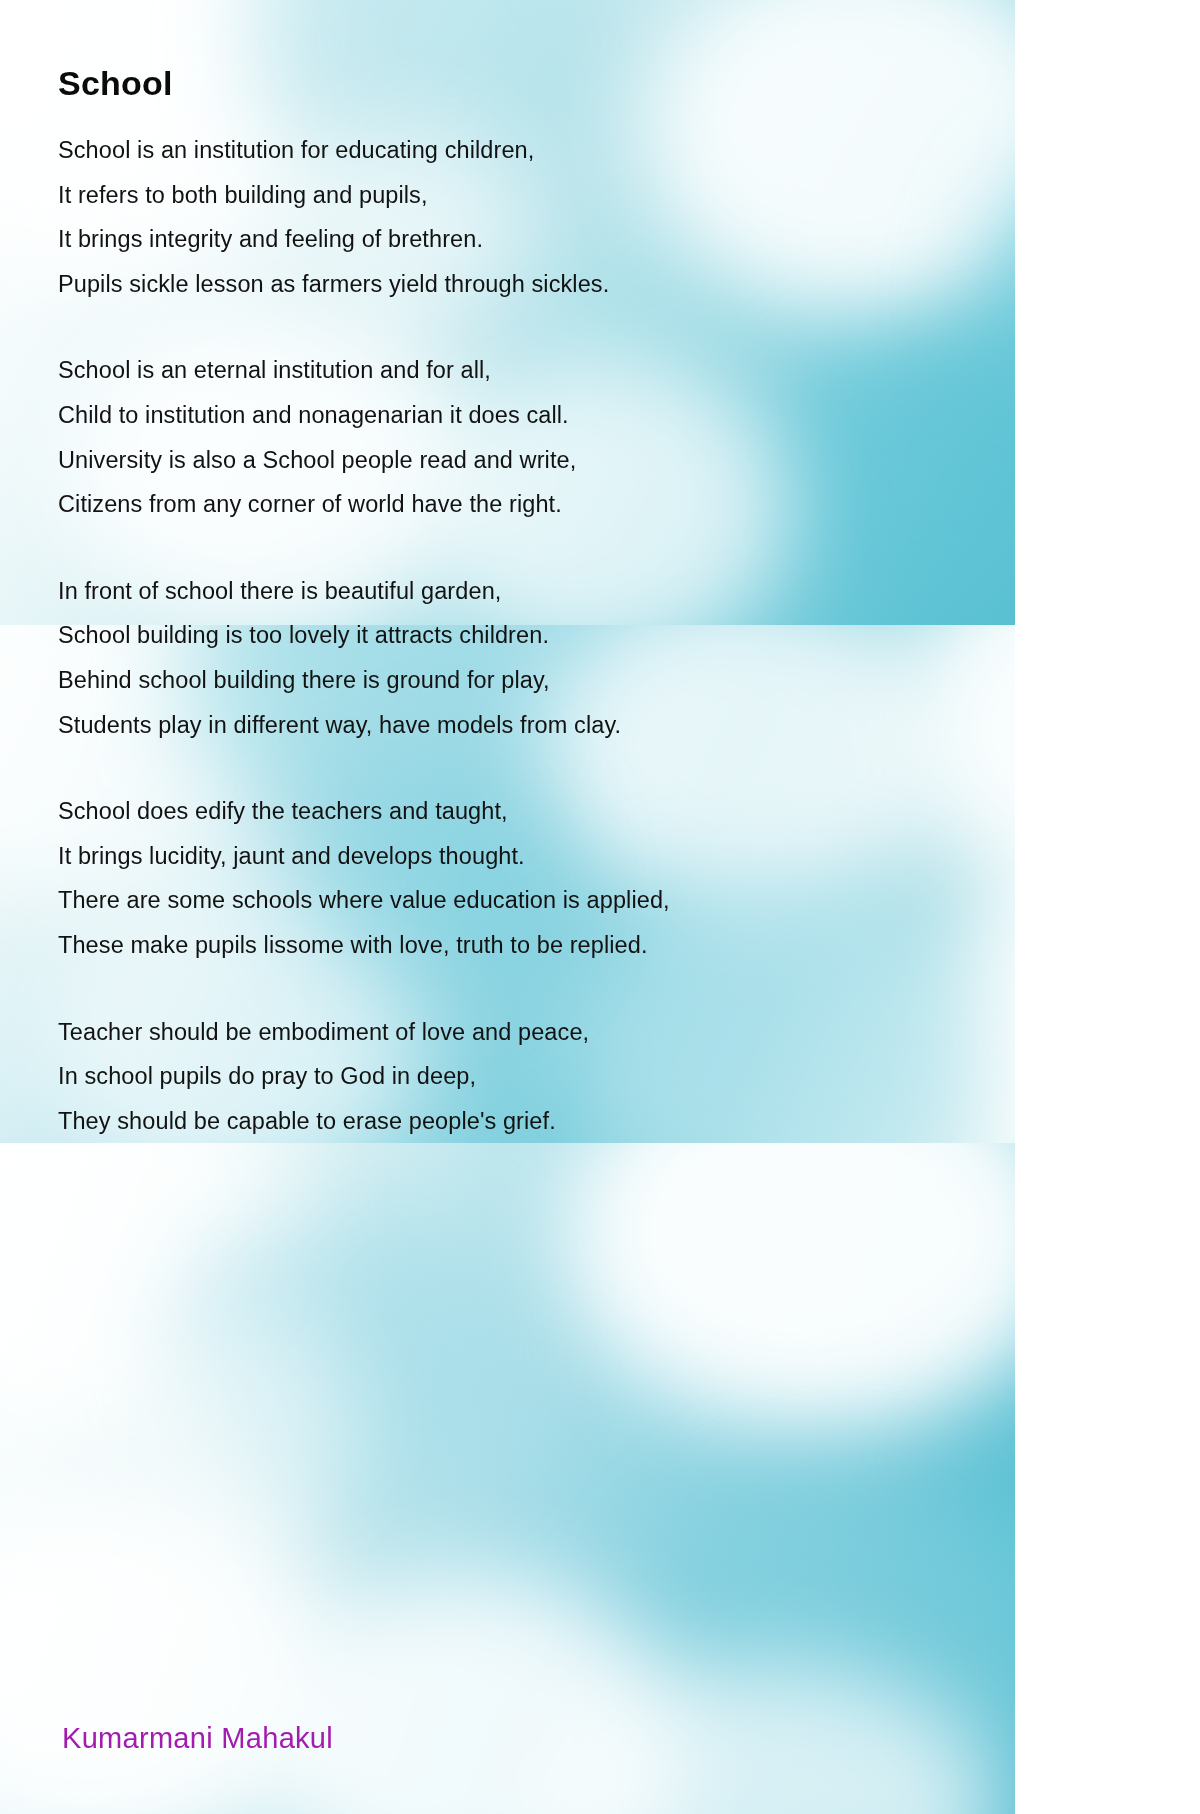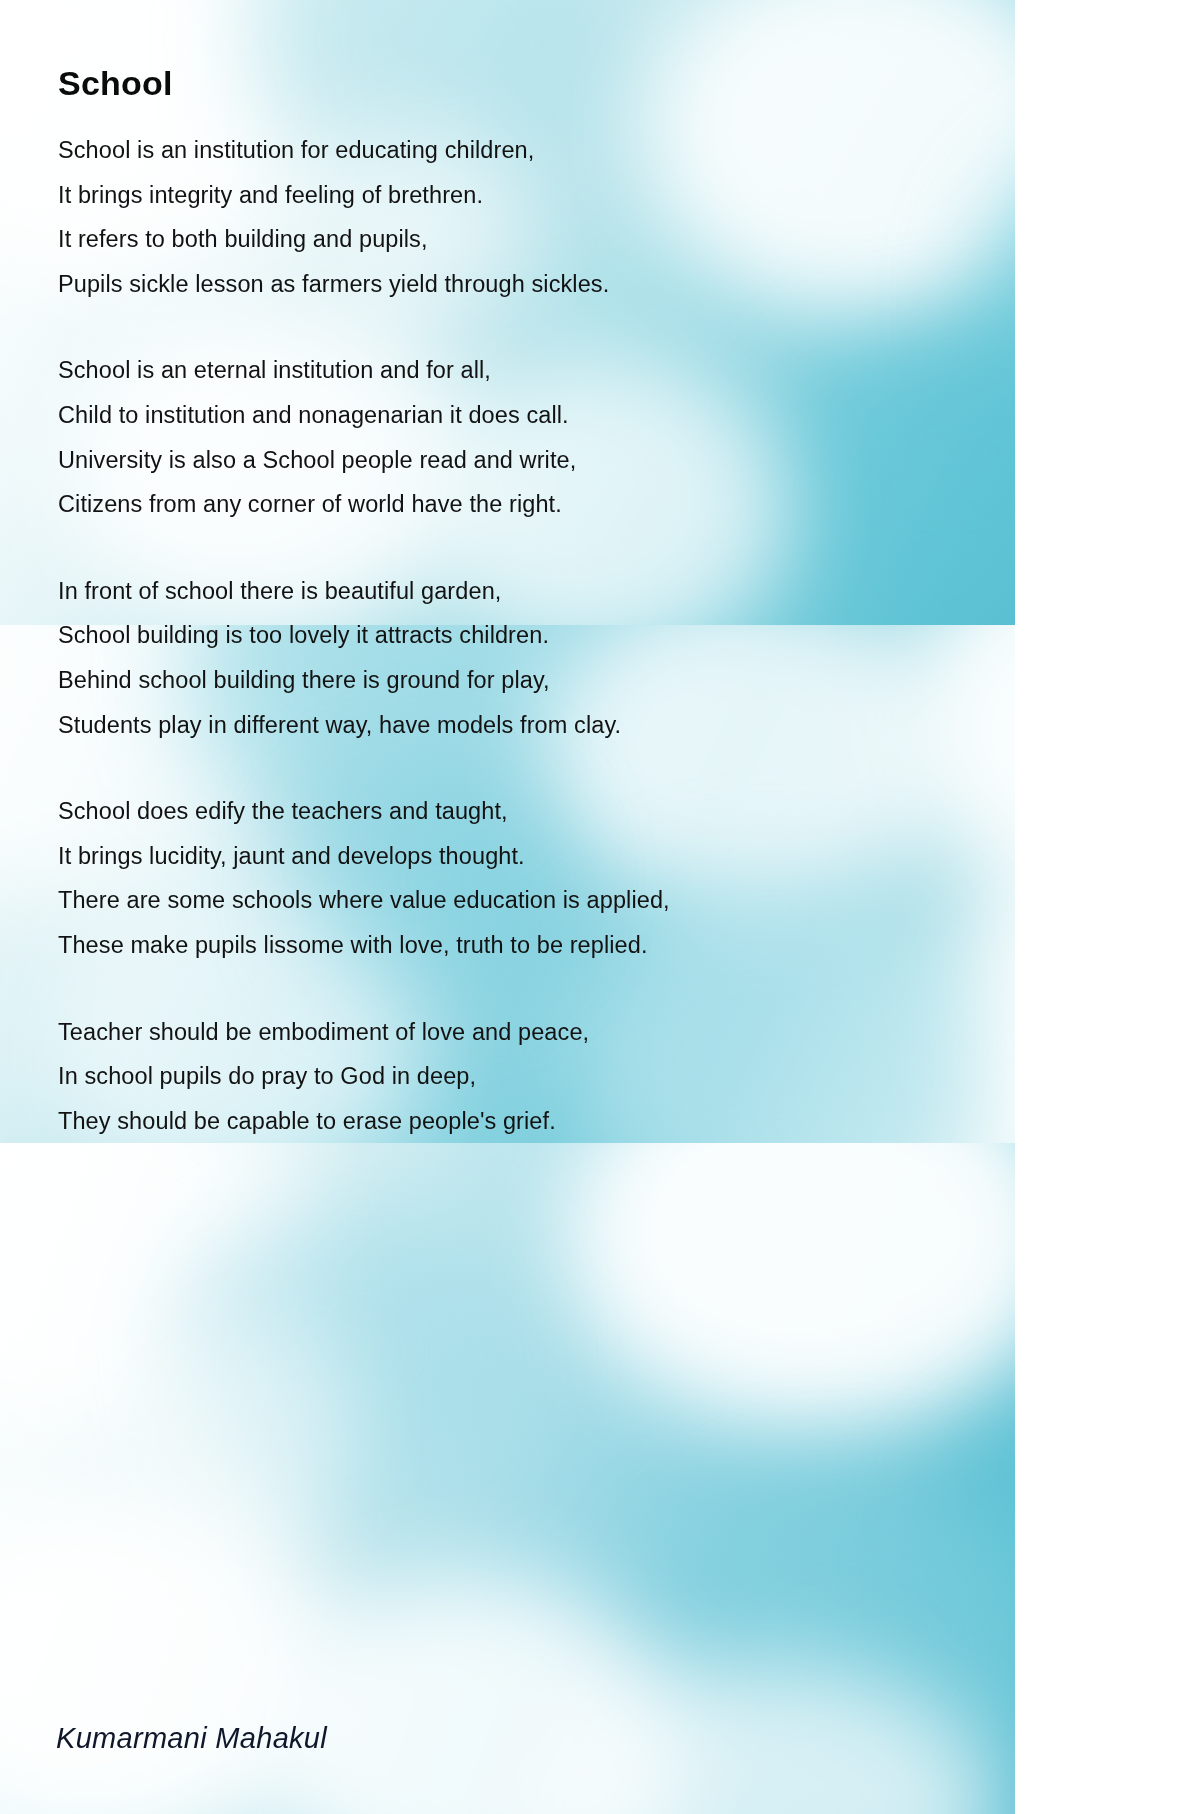--- a/index.html
+++ b/index.html
@@ -119,26 +119,25 @@
     font-size: 23.5px;
     font-weight: normal;
     color: #121212;
     line-height: 44.6px;
     white-space: nowrap;
     letter-spacing: 0.1px;
   }
 
   #poem-author {
     position: absolute;
-    left: 56px;
+    left: 62px;
     top: 1722px;
     font-size: 29px;
-    font-style: italic;
     font-weight: normal;
-    color: #0f172a;
+    color: #a21caf;
     letter-spacing: 0.3px;
     white-space: nowrap;
   }
 </style>
 </head>
 <body>
 
 <div id="poem-page">
 
   <div class="bg-panel" id="bg-panel-1">
@@ -179,22 +178,22 @@
   </div>
 
   <div id="poem-content">
 
     <h1 id="poem-title">School</h1>
 
     <div id="poem-body">
 
       <div class="stanza">
         <div class="poem-line">School is an institution for educating children,</div>
+        <div class="poem-line">It refers to both building and pupils,</div>
         <div class="poem-line">It brings integrity and feeling of brethren.</div>
-        <div class="poem-line">It refers to both building and pupils,</div>
         <div class="poem-line">Pupils sickle lesson as farmers yield through sickles.</div>
       </div>
 
       <div class="stanza">
         <div class="poem-line">School is an eternal institution and for all,</div>
         <div class="poem-line">Child to institution and nonagenarian it does call.</div>
         <div class="poem-line">University is also a School people read and write,</div>
         <div class="poem-line">Citizens from any corner of world have the right.</div>
       </div>
 

